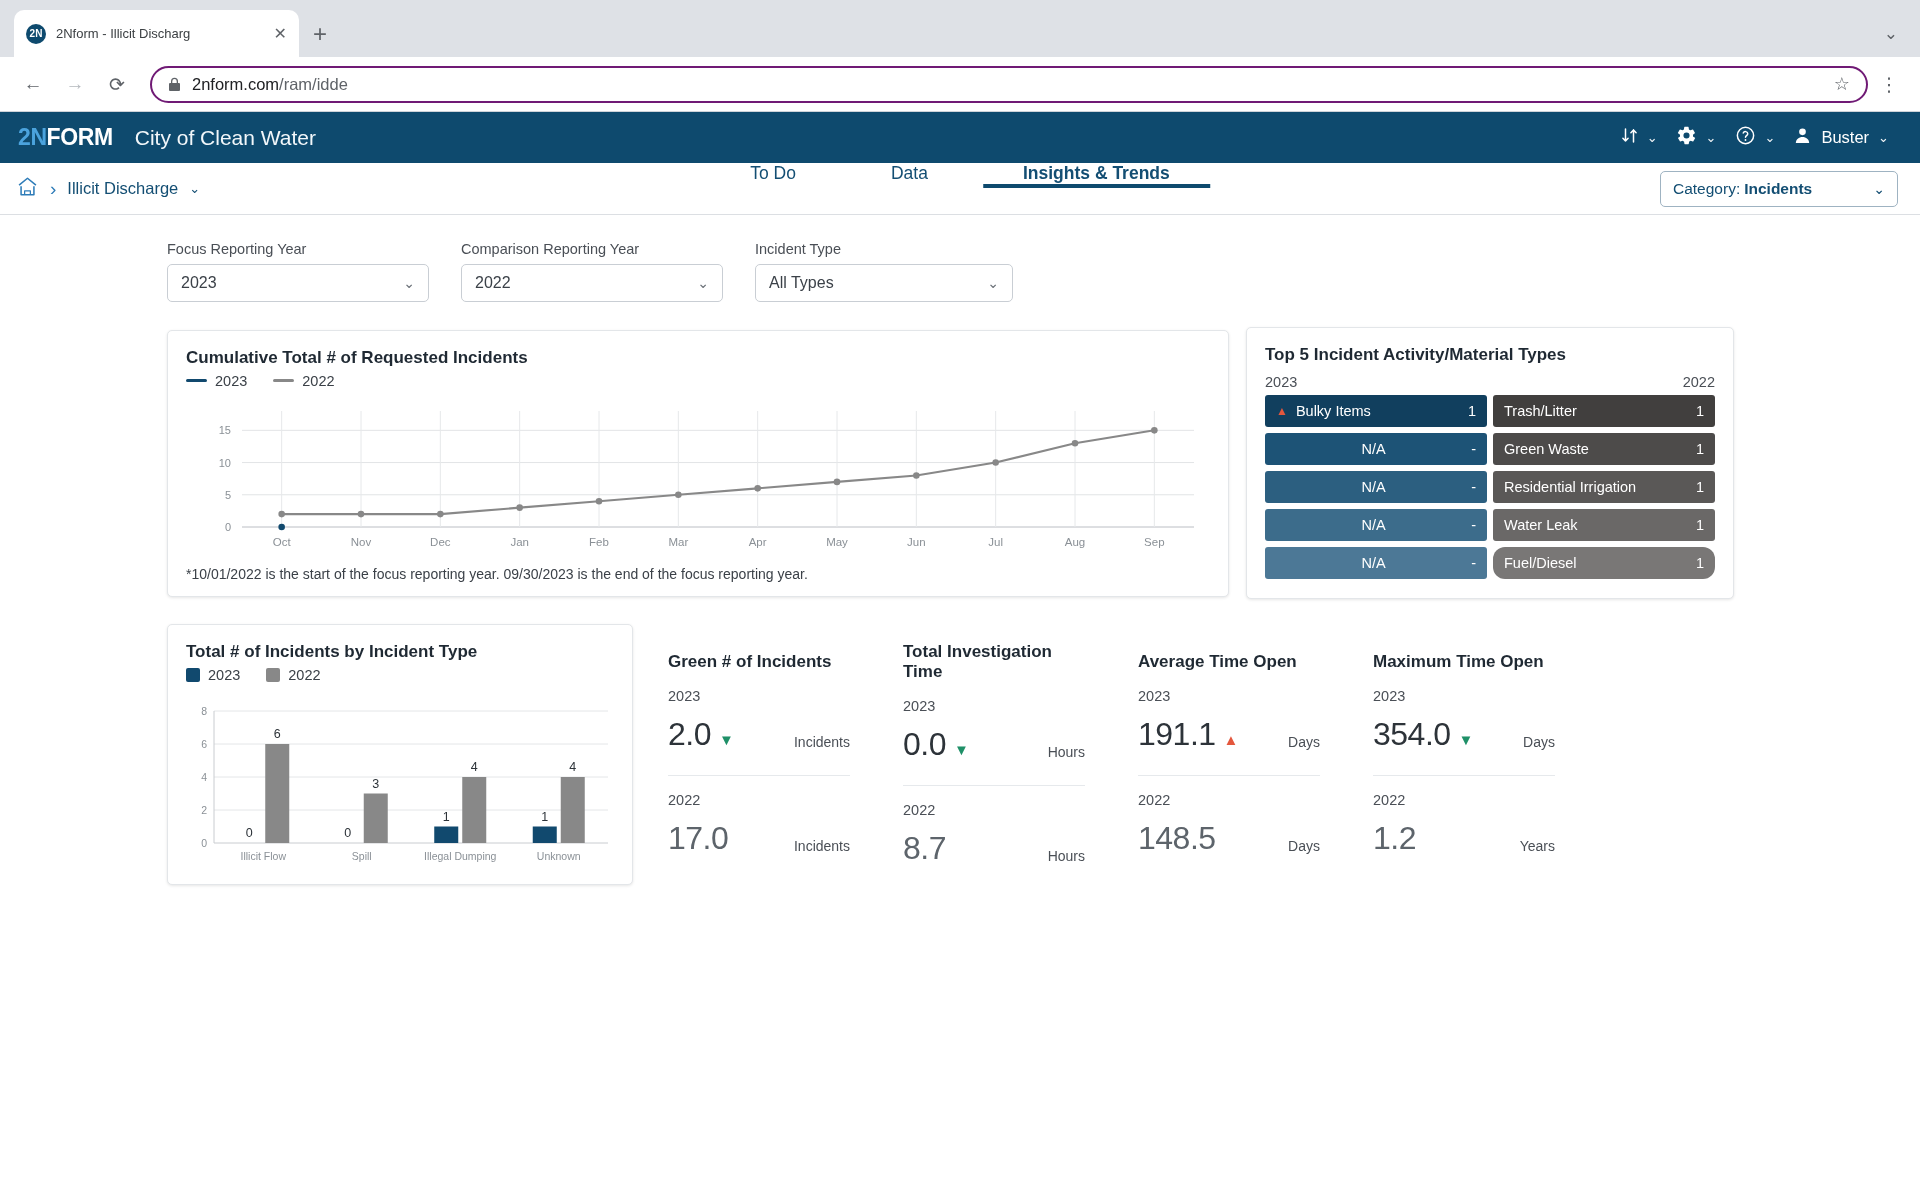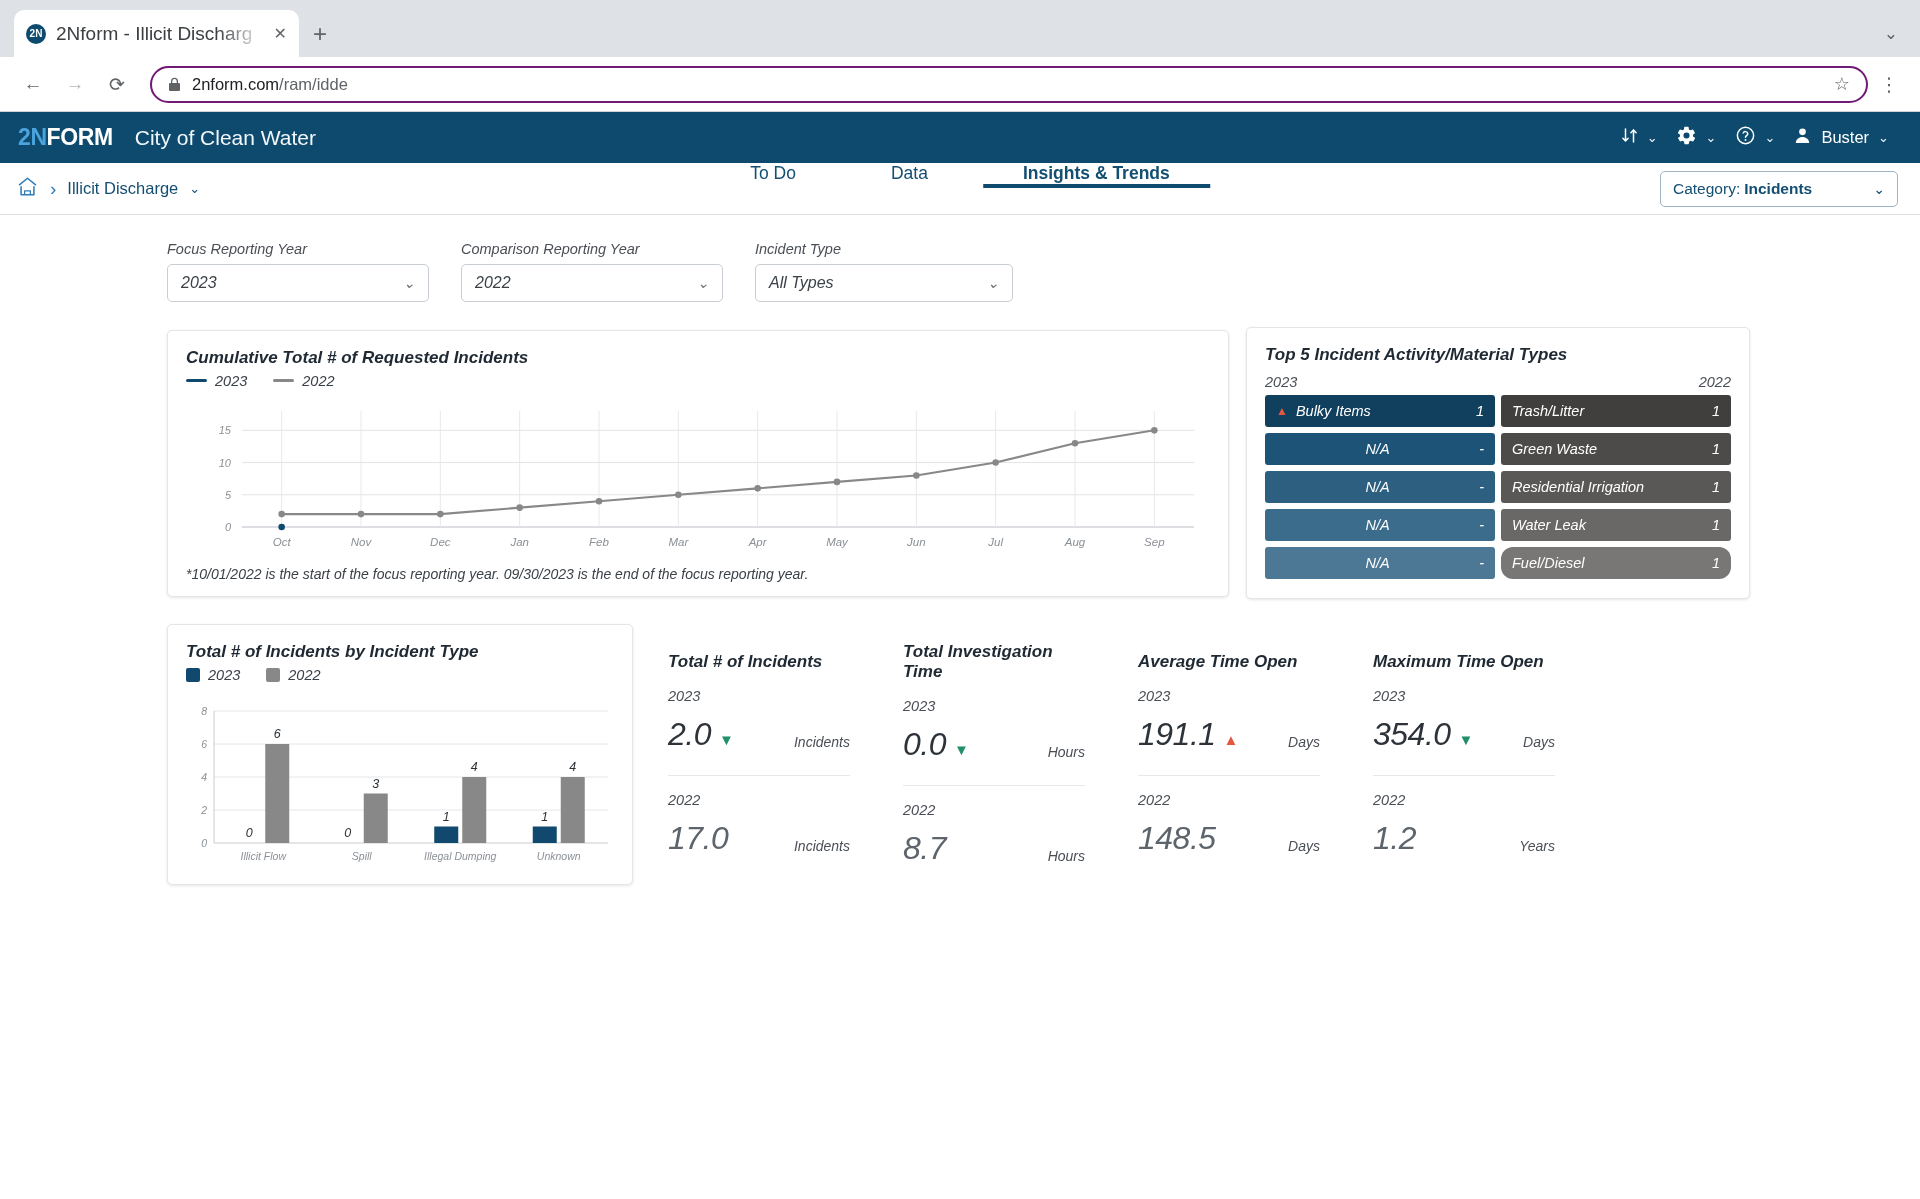--- a/index.html
+++ b/index.html
@@ -33,21 +33,21 @@
   .tab-favicon {
     width: 20px; height: 20px; border-radius: 50%;
     background: #0e4a6e;
     color: #ffffff;
     font-size: 10px; font-weight: bold;
     display: flex; align-items: center; justify-content: center;
     flex: 0 0 auto;
   }
   .tab-title {
     flex: 1 1 auto;
-    font-size: 19px;
+    font-size: 13px;
     color: #3c4043;
     white-space: nowrap;
     overflow: hidden;
     -webkit-mask-image: linear-gradient(to right, #000 78%, transparent 100%);
     mask-image: linear-gradient(to right, #000 78%, transparent 100%);
   }
   .tab-close { font-size: 16px; color: #5f6368; cursor: pointer; flex: 0 0 auto; }
   .tab-new {
     margin-left: 14px; margin-bottom: 11px;
     font-size: 24px; color: #5f6368; line-height: 1; cursor: pointer;
@@ -141,21 +141,21 @@
     margin-left: auto; align-self: center; margin-right: 22px;
     width: 238px; height: 36px;
     border: 1px solid #9fb3c2; border-radius: 5px;
     display: flex; align-items: center; padding: 0 12px;
     font-size: 15.5px; color: #134e73; cursor: pointer; background: #fff;
   }
   .category-select b { font-weight: bold; margin-left: 4px; }
   .category-select .caret { margin-left: auto; font-size: 14px; }
 
   
-  .page { padding: 26px 0 0 0; background: #ffffff; font-style: italic; }
+  .page { padding: 26px 16px 0 0; background: #ffffff; }
   .filters { display: flex; gap: 32px; padding-left: 167px; }
   .filter { display: flex; flex-direction: column; gap: 7px; }
   .filter-label { font-size: 14.5px; color: #4a4f56; }
   .filter-select {
     width: 262px; height: 38px;
     border: 1px solid #c9ced4; border-radius: 5px; background: #fff;
     display: flex; align-items: center; padding: 0 13px;
     font-size: 16px; color: #3b4148; cursor: pointer;
   }
   .filter-select.w3 { width: 258px; }
@@ -510,21 +510,21 @@
             <rect x="346.75" y="129.5" width="24" height="16.5" fill="#11496e"></rect>
             <text x="358.75" y="123.5" text-anchor="middle" font-size="12.5" fill="#2d3339">1</text>
             <rect x="374.75" y="80" width="24" height="66" fill="#888888"></rect>
             <text x="386.75" y="74" text-anchor="middle" font-size="12.5" fill="#2d3339">4</text>
             <text x="372.75" y="163" text-anchor="middle" font-size="10.5" fill="#8a9096">Unknown</text>
           </svg>
       </div>
     </div>
 
     <div class="kpi-card">
-      <div class="card-title">Total # of Incidents</div>
+      <div class="card-title">Green # of Incidents</div>
       <div class="kpi-block">
         <div class="kpi-year">2023</div>
         <div class="kpi-value-row">
           <span class="kpi-value">2.0</span>
           <span class="kpi-arrow down">▼</span>
           <span class="kpi-unit">Incidents</span>
         </div>
       </div>
       <div class="kpi-divider"></div>
       <div class="kpi-block">

